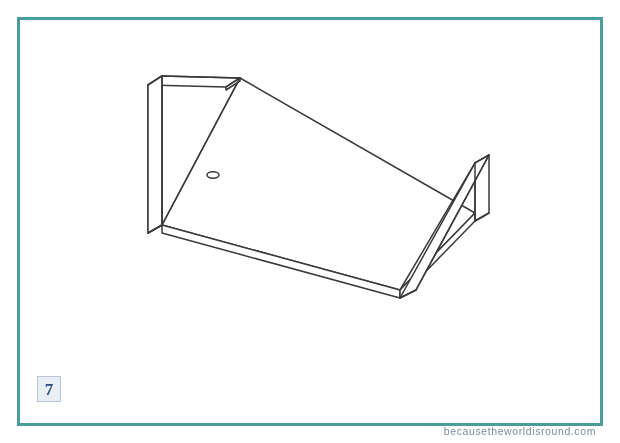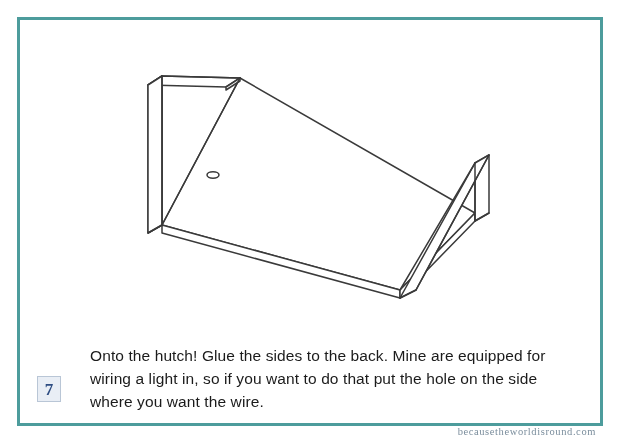--- a/index.html
+++ b/index.html
@@ -66,21 +66,21 @@
     color: #1b1b1b;
     letter-spacing: 0.1px;
   }
   #caption p {
     margin: 0;
   }
   #watermark {
     position: absolute;
     right: 24px;
     bottom: 6px;
-    font-family: Liberation Serif, serif;
+    font-family: Liberation Sans, sans-serif;
     font-size: 10.5px;
     color: #7a8d9c;
     letter-spacing: 0.6px;
   }
 </style>
 </head>
 <body>
 
 <div id="page">
 
@@ -115,19 +115,16 @@
 
         <ellipse cx="113" cy="130" rx="6" ry="3.2" fill="#ffffff"></ellipse>
       </g>
     </svg>
   </div>
 
   <div id="step-badge">
     <span>7</span>
   </div>
 
-  <div id="caption">
-    <p>Onto the hutch! Glue the sides to the back. Mine are equipped for wiring a light in, so if you want to do that put the hole on the side where you want the wire.</p>
-  </div>
 
   <div id="watermark">becausetheworldisround.com</div>
 
 </div>
 
 </body></html>

